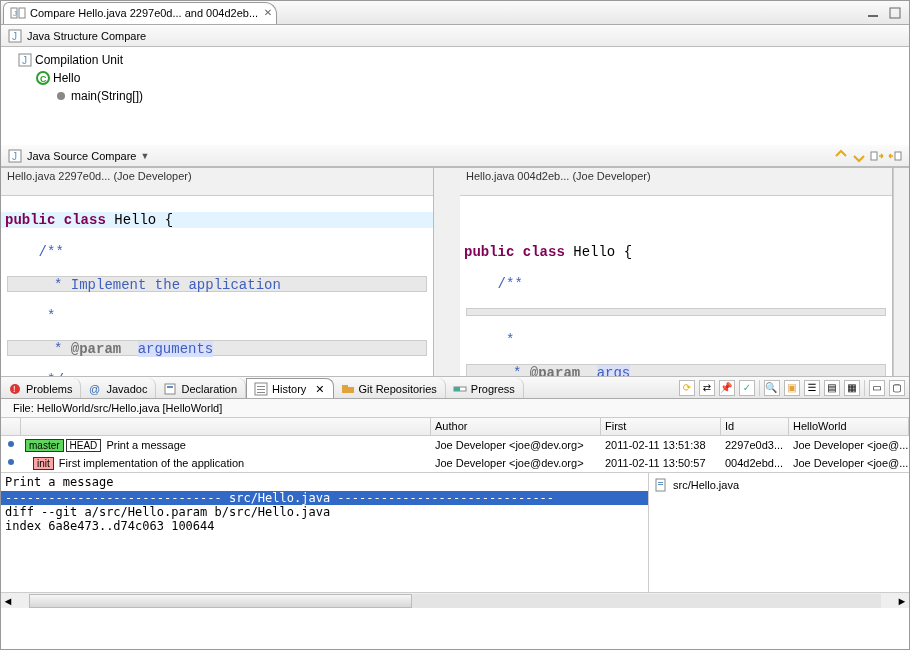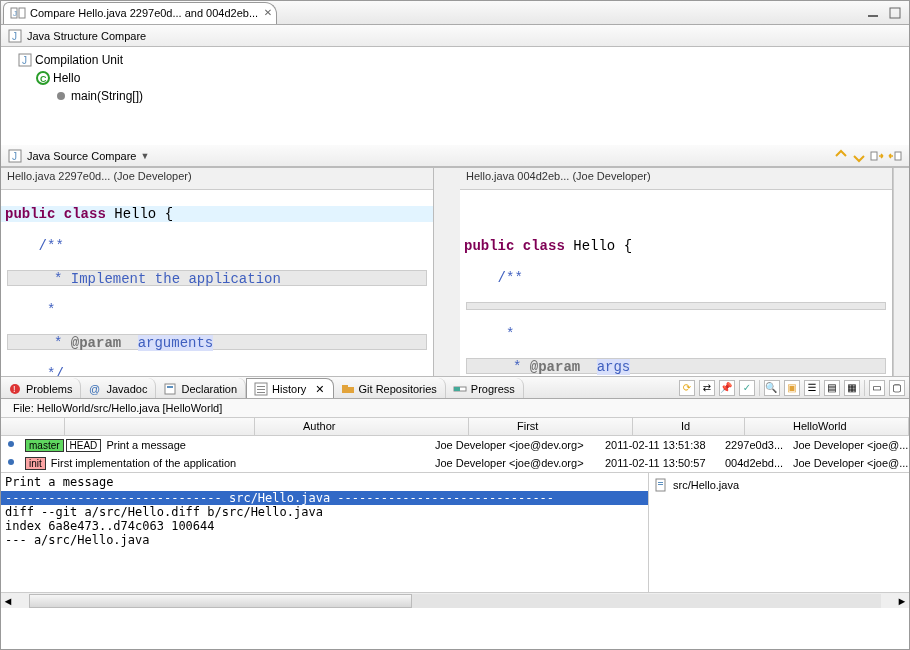--- a/index.html
+++ b/index.html
@@ -11,45 +11,45 @@
 .pane-header { height: 22px; background: linear-gradient(#fbfbfb,#ededed); border-bottom: 1px solid #bbb; display: flex; align-items: center; padding: 0 6px; gap: 4px; position: relative;}
 .pane-header.right-icons { justify-content: space-between; }
 .icon { display: inline-flex; width: 16px; height: 16px; align-items: center; justify-content: center; flex: none; }
 .tree { padding: 4px 0 0 16px; height: 98px; overflow: auto; font-size: 12px;}
 .tree-row { display: flex; align-items: center; height: 18px; gap: 2px;}
 .indent-1 { padding-left: 18px; }
 .indent-2 { padding-left: 36px; }
 .split { display: flex; height: 210px; border-top: 1px solid #bbb; border-bottom: 1px solid #bbb;}
 .split .half { flex:1; display: flex; flex-direction: column; border-right:1px solid #bbb;}
 .split .gutter { width: 26px; background: #f0f0f0; }
-.file-head { height: 22px; background: #f1f1f1; border-bottom: 1px solid #ccc; padding: 2px 6px; color: #333;}
+.file-head { height: 28px; background: #f1f1f1; border-bottom: 1px solid #ccc; padding: 2px 6px; color: #333;}
 .code { font-family: Consolas, "Courier New", monospace; font-size: 14px; line-height: 16px; white-space: pre; overflow: auto; flex: 1; padding: 0;}
 .code .row { height: 16px; padding-left: 4px;}
 .hl-cyan { background: #e2f4ff; }
 .hl-edit { background: #e8e8e8; margin:0 6px; border:1px solid #ccc;}
 .kw { color: #7f0055; font-weight: bold;}
 .comment { color: #3f5fbf;}
 .tag { color: #737373; font-weight: bold;}
 .param-bg { background: #d8dffa; margin-left: 8px;}
 .views-bar { height: 22px; display:flex; align-items:center; background: linear-gradient(#fafafa,#e8e8e8); border-bottom:1px solid #aaa; position:relative;}
 .view-tab { height: 20px; padding: 2px 8px 0 6px; display:flex; align-items:center; gap:3px; border-right:1px solid #ccc; border-top-right-radius: 8px;}
 .view-tab.active { background: #fff; border:1px solid #999; border-bottom:none; border-radius: 0 8px 0 0;}
 .toolbar-right { position:absolute; right:4px; display:flex; gap:4px;}
 .mini-icon { width:16px;height:16px; background:#fff; border:1px solid #bbb; font-size:10px; display:flex;align-items:center;justify-content:center;}
 .path-line { padding:3px 12px; border-bottom:1px solid #ccc; background:#f9f9f9; }
 .history-table { flex:1; overflow: hidden;}
 .history-header { display:flex; background:linear-gradient(#fafafa,#ededed); border-bottom:1px solid #ccc; height:18px; font-size:11px;}
-.history-header .col { padding:2px 4px; border-right:1px solid #ccc;margin-left:44px;}
+.history-header .col { padding:2px 4px; border-right:1px solid #ccc;}
 .col-graph{width:20px;} .col-msg{flex:1;} .col-author{width:170px;} .col-date{width:120px;} .col-id{width:68px;} .col-committer{width:120px;}
 .history-row { display:flex; height:18px; align-items:center;}
 .history-row .col { padding:0 4px; white-space:nowrap; overflow:hidden; text-overflow: clip;}
 .ref { display:inline-block; border:1px solid #333; padding:0 3px; font-size:10px; margin-right:2px;}
 .ref.green { background:#5fd75f;}
 .ref.white { background:#fff;}
-.ref.yellow-green { background:#fca5a5;}
+.ref.yellow-green { background:#fca5a5;margin-left:8px;}
 .bottom-split { display:flex; height: 120px; border-top:1px solid #ccc;}
 .diff-pane { flex:1; font-family: Consolas, monospace; font-size:12px; overflow:hidden; border-right:1px solid #ccc;}
 .diff-pane .sel { background:#3169c6; color:#fff; display:block; padding:0 4px;}
 .files-pane { width:260px; padding:4px;}
 .scroll-h { height:16px; background:#efefef; border-top:1px solid #ccc; display:flex; align-items:center;}
 .scroll-h .track { flex:1; height:14px; background:#e4e4e4; position:relative; margin:0 14px;}
 .scroll-h .thumb { position:absolute; left:0; width:45%; height:100%; background:linear-gradient(#f6f6f6,#d8d8d8); border:1px solid #bbb;}
 .small-svg { width:16px; height:16px;}
 .tri { color:#555; font-size:9px; cursor:pointer;}
 .right-scroll { width:16px; background:#f0f0f0; border-left:1px solid #ccc;}
@@ -301,23 +301,22 @@
         <div class="col col-id">004d2ebd...</div>
         <div class="col col-committer">Joe Developer &lt;joe@...</div>
       </div>
     </div>
 </div>
 
 <div class="bottom-split">
   <div class="diff-pane">
     <div style="padding:2px 4px;">Print a message</div>
     <span class="sel">------------------------------ src/Hello.java ------------------------------</span>
-    <div style="padding:0 4px;">diff --git a/src/Hello.diff b/src/Hello.java</div>
+    <div style="padding:0 4px;">diff --git a/src/Hello.param b/src/Hello.java</div>
     <div style="padding:0 4px;">index 6a8e473..d74c063 100644</div>
-    <div style="padding:0 4px;">--- a/src/Hello.java</div>
   </div>
   <div class="files-pane">
     <div style="display:flex;align-items:center;gap:4px;">
       <span class="icon">
           <svg class="small-svg" viewBox="0 0 16 16">
             <rect x="3" y="2" width="9" height="12" fill="#fff" stroke="#888"></rect>
             <rect x="5" y="5" width="5" height="1" fill="#5b8fbf"></rect>
             <rect x="5" y="7" width="5" height="1" fill="#5b8fbf"></rect>
           </svg>
         </span>

